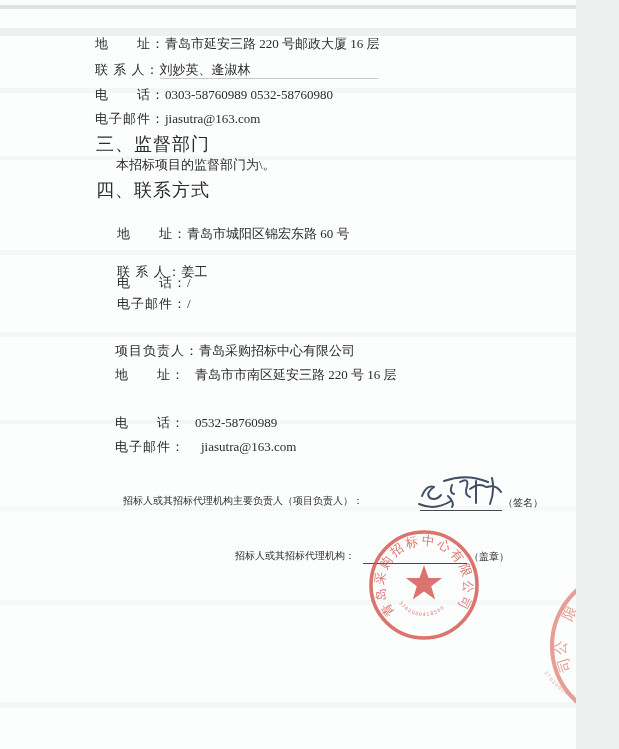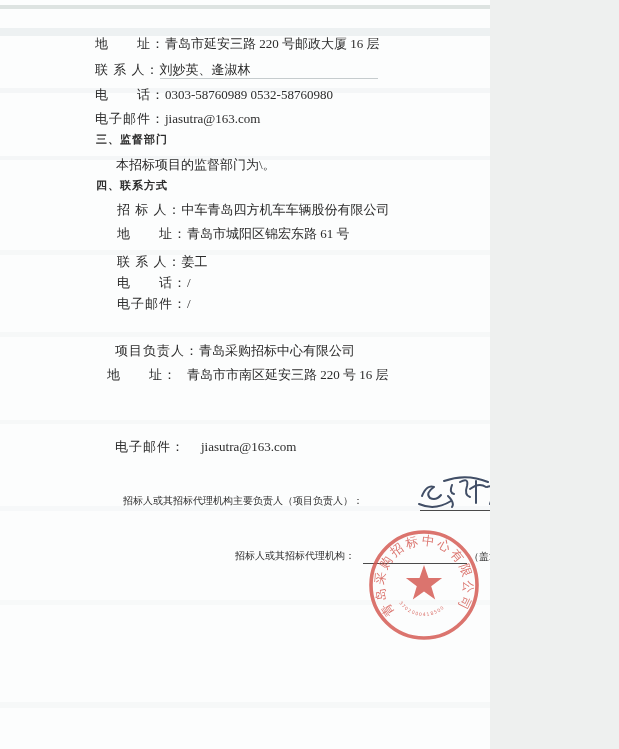--- a/index.html
+++ b/index.html
@@ -1,41 +1,41 @@
 <!DOCTYPE html>
 <html><head>
 <meta charset="utf-8">
 <style>
   html,body{margin:0;padding:0;}
   body{
     width:619px;height:749px;overflow:hidden;background:#eef0ef;
     font-family:"Liberation Serif","DejaVu Serif",serif;
   }
   .page{
-    position:relative;width:490px;height:749px;background:#fcfdfd;overflow:hidden;
+    position:relative;width:576px;height:749px;background:#fcfdfd;overflow:hidden;
     color:#2b2b2b;
   }
   
   .scan-band{position:absolute;left:0;width:100%;pointer-events:none;}
   .band-top1{top:5px;height:4px;background:#d3d9d7;opacity:.75;}
   .band-top2{top:28px;height:8px;background:#aebcc2;opacity:.18;}
   .band-a{top:88px;height:5px;background:#aebcc2;opacity:.10;}
   .band-b{top:156px;height:4px;background:#aebcc2;opacity:.10;}
   .band-c{top:250px;height:5px;background:#aebcc2;opacity:.08;}
   .band-d{top:332px;height:5px;background:#aebcc2;opacity:.08;}
   .band-e{top:420px;height:4px;background:#aebcc2;opacity:.08;}
   .band-f{top:506px;height:5px;background:#aebcc2;opacity:.07;}
   .band-g{top:600px;height:5px;background:#aebcc2;opacity:.06;}
   .band-h{top:702px;height:6px;background:#aebcc2;opacity:.08;}
 
   .row{position:absolute;font-size:13px;line-height:16px;white-space:nowrap;}
   .lbl{letter-spacing:1px;}
   .gap{display:inline-block;width:10px;}
   .gap-wide{display:inline-block;width:16px;}
-  .heading{position:absolute;font-size:11px;font-weight:bold;letter-spacing:1px;white-space:nowrap;}
+  .heading{position:absolute;font-size:18px;font-weight:normal;letter-spacing:1px;white-space:nowrap;}
   .para{position:absolute;font-size:13px;white-space:nowrap;}
 
   .faint-line{position:absolute;height:1px;background:#c6ccce;}
   .sig-line{position:absolute;height:1px;background:#4a4a4a;}
 
   .sig-row{position:absolute;font-size:10px;white-space:nowrap;}
   .sr-only{position:absolute;width:1px;height:1px;overflow:hidden;clip:rect(0 0 0 0);white-space:nowrap;}
 
   .seal{position:absolute;pointer-events:none;}
 </style>
@@ -66,41 +66,41 @@
     <span class="lbl">电　　话：</span><span class="val">0303-58760989 0532-58760980</span>
   </div>
   <div class="row" style="top:111px;left:95px">
     <span class="lbl">电子邮件：</span><span class="val">jiasutra@163.com</span>
   </div>
 
   <div class="heading" style="top:132px;left:96px">三、监督部门</div>
   <div class="para" style="top:156px;left:116px">本招标项目的监督部门为\。</div>
 
   <div class="heading" style="top:178px;left:96px">四、联系方式</div>
-  <div class="row" style="top:202px;left:117px">
-    <span class="lbl">招 标 人：</span><span class="val">中车青岛四方机车车辆股份有限公司</span>
+  <div class="row" style="top:226px;left:117px">
+    <span class="lbl">地　　址：</span><span class="val">青岛市城阳区锦宏东路 60 号</span>
   </div>
-  <div class="row" style="top:226px;left:117px">
-    <span class="lbl">地　　址：</span><span class="val">青岛市城阳区锦宏东路 61 号</span>
-  </div>
-  <div class="row" style="top:254px;left:117px">
+  <div class="row" style="top:264px;left:117px">
     <span class="lbl">联 系 人：</span><span class="val">姜工</span>
   </div>
   <div class="row" style="top:275px;left:117px">
     <span class="lbl">电　　话：</span><span class="val">/</span>
   </div>
   <div class="row" style="top:296px;left:117px">
     <span class="lbl">电子邮件：</span><span class="val">/</span>
   </div>
 
   <div class="row" style="top:343px;left:115px">
     <span class="lbl">项目负责人：</span><span class="val">青岛采购招标中心有限公司</span>
   </div>
-  <div class="row" style="top:367px;left:107px">
+  <div class="row" style="top:367px;left:115px">
     <span class="lbl">地　　址：</span><span class="gap"></span><span class="val">青岛市市南区延安三路 220 号 16 层</span>
+  </div>
+  <div class="row" style="top:415px;left:115px">
+    <span class="lbl">电　　话：</span><span class="gap"></span><span class="val">0532-58760989</span>
   </div>
   <div class="row" style="top:439px;left:115px">
     <span class="lbl">电子邮件：</span><span class="gap-wide"></span><span class="val">jiasutra@163.com</span>
   </div>
 
   <div class="sig-row" style="top:494px;left:123px">
     <span>招标人或其招标代理机构主要负责人（项目负责人）：</span>
   </div>
   <div class="sig-line" style="top:510px;left:420px;width:82px"></div>
   <div class="sig-row" style="top:496px;left:503px">（签名）</div>

